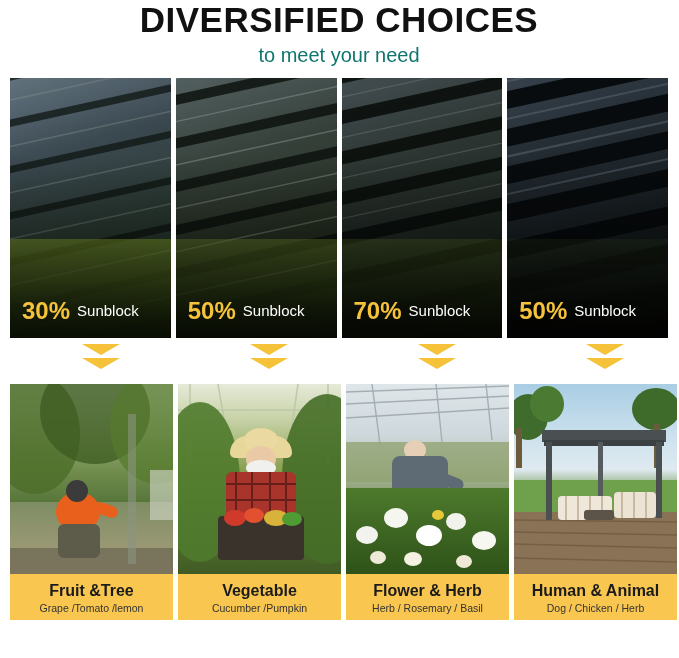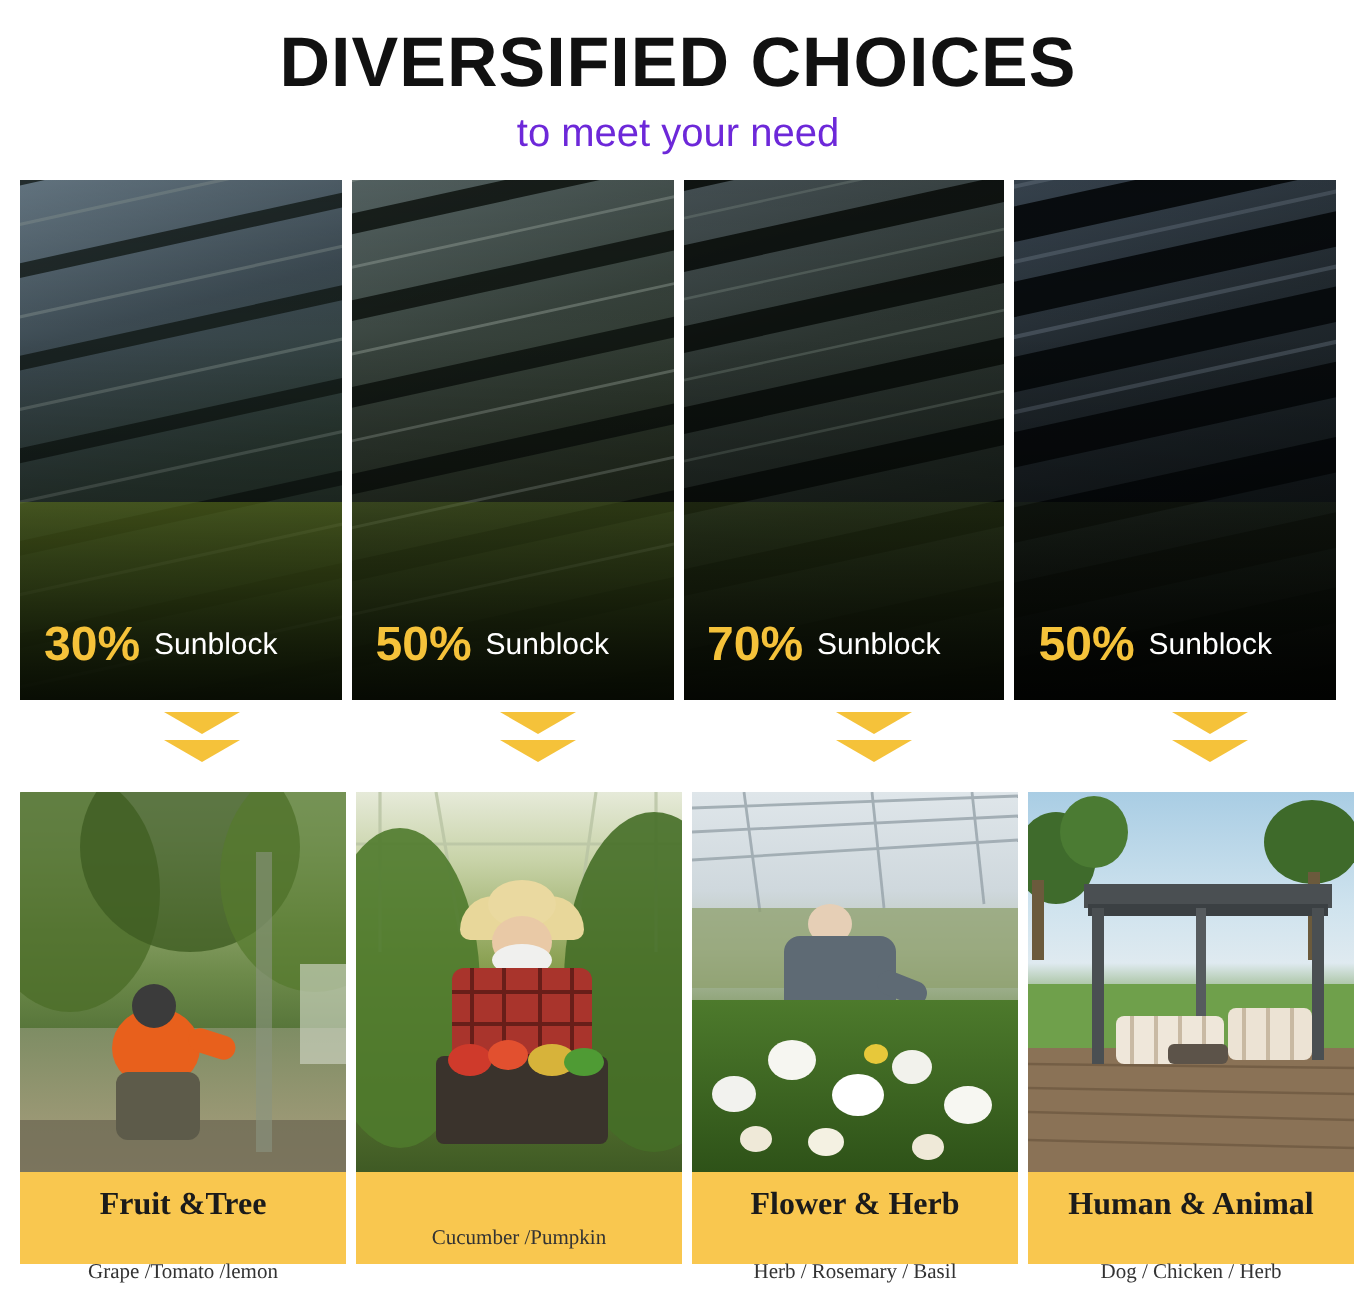--- a/index.html
+++ b/index.html
@@ -12,40 +12,40 @@
     background: #ffffff;
     font-family: "Liberation Sans", sans-serif;
     overflow: hidden;
   }
   .page {
     position: relative;
     width: 678px;
     height: 658px;
     background: #ffffff;
     box-sizing: border-box;
-    padding: 12px 10px;
+    padding: 0 10px;
   }
 
   
   .header {
     text-align: center;
     padding-top: 2px;
   }
   .title {
     font-size: 35px;
     font-weight: bold;
     letter-spacing: 0.5px;
     color: #111111;
     line-height: 1.05;
     margin: 0;
     white-space: nowrap;
   }
   .subtitle {
     font-size: 20px;
-    color: #6d28d9;
+    color: #0f766e;
     margin: 5px 0 0 0;
     font-weight: normal;
   }
 
   
   .shade-row {
     display: flex;
     gap: 5px;
     margin-top: 11px;
   }
@@ -129,21 +129,20 @@
   }
 
   
   .use-row {
     display: flex;
     gap: 5px;
   }
   .use-card {
     width: 163px;
     background: #ffffff;
-    font-family: Liberation Serif, serif;
   }
   .use-photo {
     position: relative;
     width: 163px;
     height: 190px;
     overflow: hidden;
   }
   .use-caption {
     background: #f9c74f;
     text-align: center;
@@ -153,21 +152,21 @@
   }
   .use-title {
     font-size: 16px;
     font-weight: bold;
     color: #1b1b1b;
     line-height: 1.1;
   }
   .use-sub {
     font-size: 10.5px;
     color: #333333;
-    margin-top: 20px;
+    margin-top: 4px;
     line-height: 1.1;
     text-align: center;
   }
 
   
   .sky { position:absolute; inset:0; }
   .blob { position:absolute; border-radius:50%; }
   .rect { position:absolute; }
 </style>
 </head>
@@ -410,20 +409,21 @@
             <line x1="0" y1="44" x2="70" y2="44"></line>
           </g>
         </svg>
         <div class="rect" style="left:40px;top:132px;width:86px;height:44px;background:#3a332c;border-radius:4px;"></div>
         <div class="blob" style="left:46px;top:126px;width:22px;height:16px;background:#cf3a2b;"></div>
         <div class="blob" style="left:66px;top:124px;width:20px;height:15px;background:#e2502f;"></div>
         <div class="blob" style="left:86px;top:126px;width:24px;height:16px;background:#d7b33a;"></div>
         <div class="blob" style="left:104px;top:128px;width:20px;height:14px;background:#4f9b34;"></div>
       </div>
       <div class="use-caption">
+        <div class="use-title">Vegetable</div>
         <div class="use-sub">Cucumber /Pumpkin</div>
       </div>
     </div>
 
     <div class="use-card">
       <div class="use-photo">
         <div class="sky" style="background:linear-gradient(to bottom,#dfe6ea 0%,#cfd8dd 26%,#b9c4b4 42%,#6f8b4a 66%,#3f5b28 100%);"></div>
         <svg style="position:absolute;inset:0" viewBox="0 0 163 190" preserveAspectRatio="none">
           <g stroke="#9aa6ad" stroke-width="1.4" opacity="0.85" fill="none">
             <line x1="0" y1="8" x2="163" y2="2"></line>

